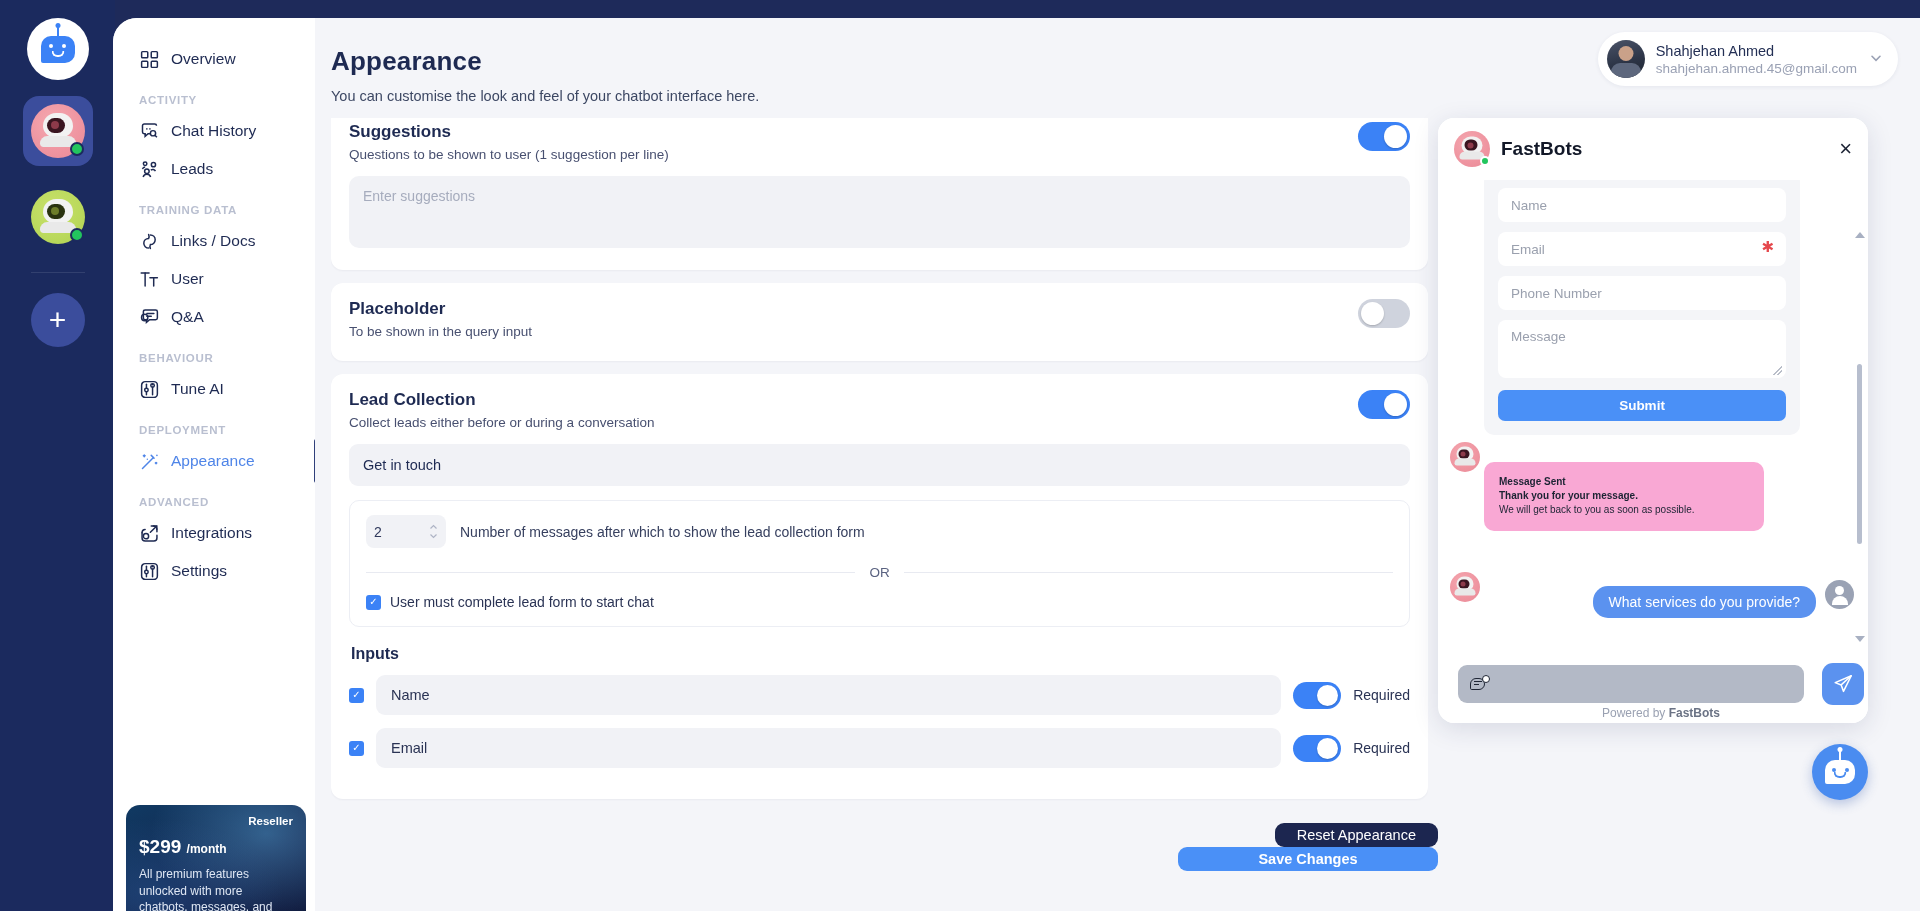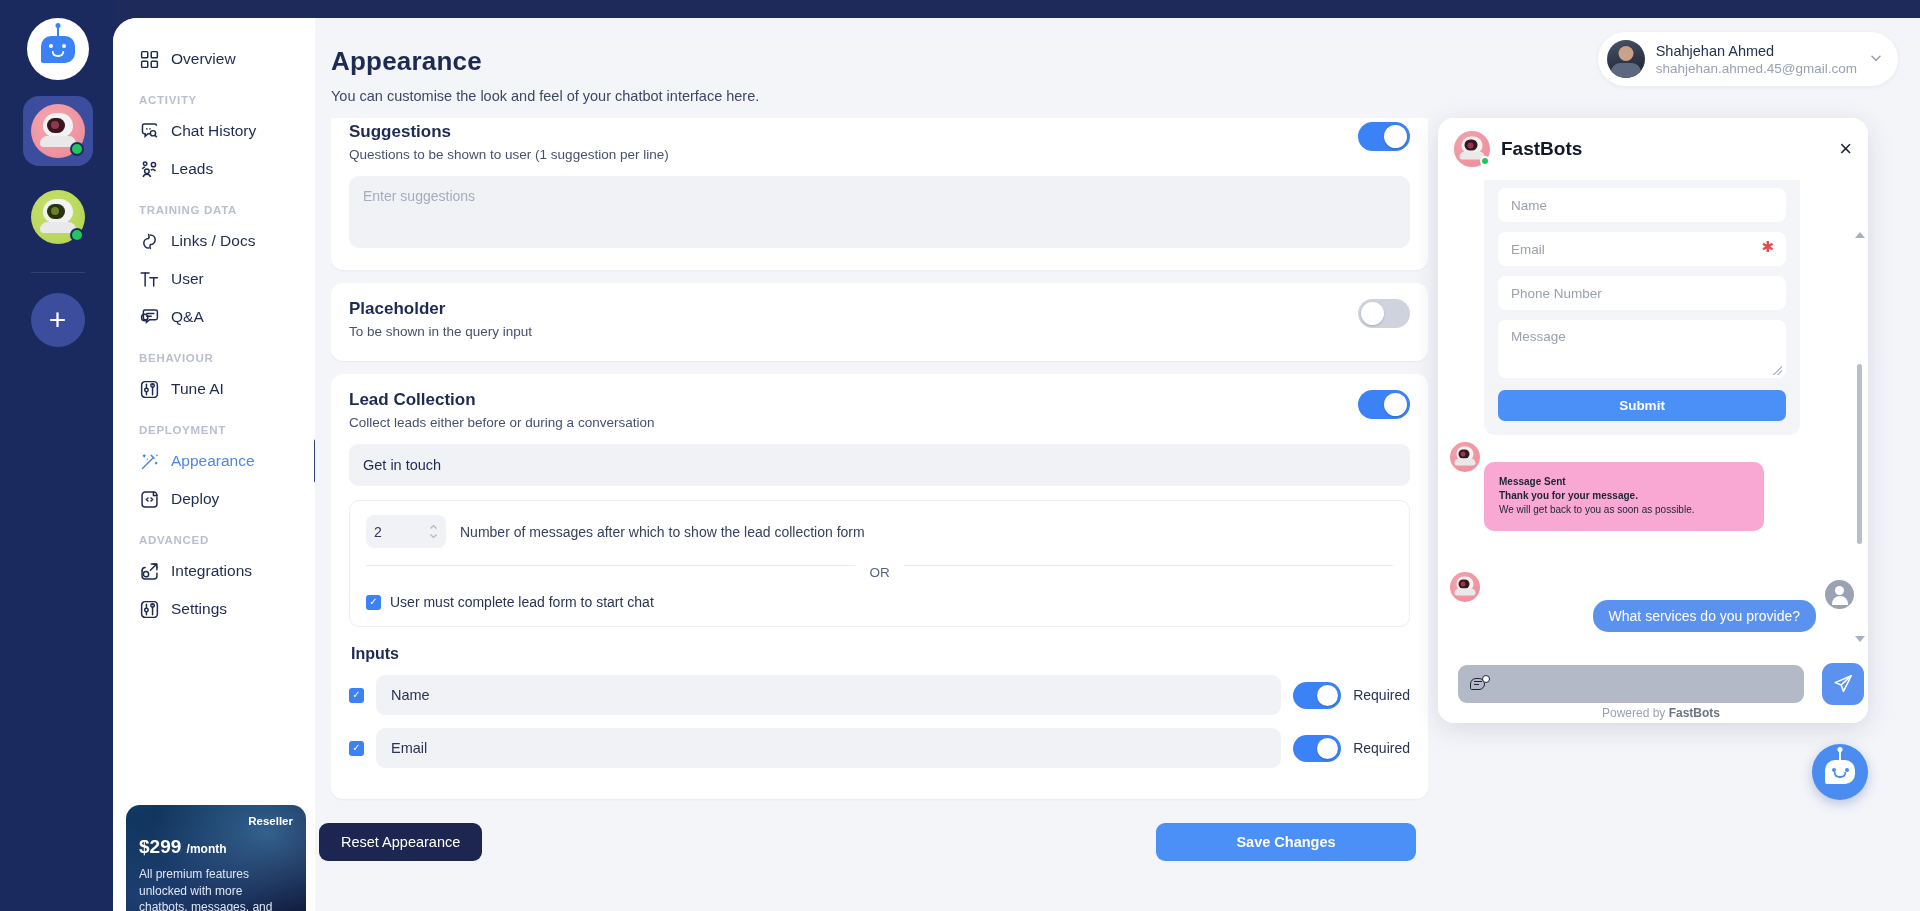--- a/index.html
+++ b/index.html
@@ -237,21 +237,21 @@
     width: 80px; height: 33px; background: #f1f2f6; border-radius: 8px;
     display: flex; align-items: center; padding: 0 8px; position: relative;
   }
   .spinner .val { font-size: 14px; color: #30395c; }
   .spinner .arrows {
     margin-left: auto; display: flex; flex-direction: column;
     gap: 3px; color: #aeb4c5; font-size: 8px; line-height: 6px;
   }
   .numrow .lbl { font-size: 14px; color: #37405f; }
 
-  .or-row { display: flex; align-items: flex-start; gap: 14px; margin: 17px 0 14px 0; }
+  .or-row { display: flex; align-items: center; gap: 14px; margin: 17px 0 14px 0; }
   .or-row .line { flex: 1; height: 1px; background: #e8eaf1; }
   .or-row .or { font-size: 13.5px; color: #5a6280; }
 
   .chk-row { display: flex; align-items: center; gap: 9px; }
   .cbox {
     width: 15px; height: 15px; border-radius: 3px; background: #3b82f6;
     display: flex; align-items: center; justify-content: center;
     color: #fff; font-size: 10px; line-height: 1; flex: 0 0 15px;
   }
   .chk-row .lbl { font-size: 14px; color: #2a3354; }
@@ -261,23 +261,23 @@
   .input-row { display: flex; align-items: center; gap: 12px; margin-bottom: 13px; }
   .input-row .field {
     flex: 1; height: 40px; background: #f1f2f6; border-radius: 9px;
     display: flex; align-items: center; padding: 0 15px;
     font-size: 14.5px; color: #2a3354;
   }
   .req-lbl { font-size: 14px; color: #2a3354; }
 
   
   .bottom-bar {
-    position: absolute; left: 206px; top: 805px;
+    position: absolute; left: 228px; top: 805px;
     width: 1097px; height: 48px;
-    display: flex; align-items: flex-start;
+    display: flex; align-items: flex-end; flex-direction: column;
   }
   .btn-reset {
     background: #1c2650; color: #fff; border: none; border-radius: 9px;
     height: 38px; padding: 0 22px; font-size: 14.5px; font-weight: 500;
     font-family: "Liberation Sans", sans-serif;
   }
   .btn-save {
     margin-left: auto;
     background: #4a90f7; color: #fff; border: none; border-radius: 9px;
     height: 38px; width: 260px; font-size: 14.5px; font-weight: 600;
@@ -358,21 +358,21 @@
 
   .bot-bubble {
     position: absolute; left: 46px; top: 282px; width: 280px;
     background: #f9a8d4; border-radius: 10px; padding: 13px 15px;
     font-size: 10px; color: #1c2333; line-height: 1.42;
   }
   .bot-bubble b { font-weight: 700; display: block; }
   .bot-bubble span { display: block; }
 
   .user-bubble {
-    position: absolute; right: 52px; top: 420px;
+    position: absolute; right: 52px; top: 406px;
     background: #5b92ef; color: #fff; border-radius: 15px;
     padding: 8px 16px; font-size: 14px; font-weight: 500;
   }
   .user-ic {
     position: absolute; right: 14px; top: 400px;
     width: 29px; height: 29px; border-radius: 50%; background: #9aa2b4;
     display: flex; align-items: center; justify-content: center;
   }
   .user-ic .h { width: 9px; height: 9px; border-radius: 50%; background: #fff; position: absolute; top: 6px; }
   .user-ic .b { width: 16px; height: 9px; border-radius: 8px 8px 0 0; background: #fff; position: absolute; bottom: 4px; }
@@ -575,29 +575,20 @@
           <path d="M6 4.5v2"></path>
           <path d="M5 5.5h2"></path>
           <path d="M19.5 13v1.6"></path>
           <path d="M18.7 13.8h1.6"></path>
           <circle cx="20.5" cy="5" r="0.9" fill="#4f85e8" stroke="none"></circle>
           <circle cx="9.5" cy="9.5" r="0.8" fill="#4f85e8" stroke="none"></circle>
         </svg>
       <span>Appearance</span>
     </div>
 
-    <div class="nav-item">
-      <svg class="nav-icon" viewBox="0 0 24 24" fill="none" stroke="#1e2a52" stroke-width="1.7" stroke-linecap="round">
-          <path d="M20.5 8v-1a3.5 3.5 0 0 0-3.5-3.5H7A3.5 3.5 0 0 0 3.5 7v10A3.5 3.5 0 0 0 7 20.5h10a3.5 3.5 0 0 0 3.5-3.5V9"></path>
-          <path d="M16.5 3.5v4h4"></path>
-          <path d="M10.3 10.2 8.5 12l1.8 1.8"></path>
-          <path d="M13.7 10.2 15.5 12l-1.8 1.8"></path>
-        </svg>
-      <span>Deploy</span>
-    </div>
 
     <div class="nav-section">ADVANCED</div>
 
     <div class="nav-item">
       <svg class="nav-icon" viewBox="0 0 24 24" fill="none" stroke="#1e2a52" stroke-width="1.7" stroke-linecap="round">
           <path d="M20.5 10V7a3.5 3.5 0 0 0-3.5-3.5h-3"></path>
           <path d="M3.5 11v6A3.5 3.5 0 0 0 7 20.5h10a3.5 3.5 0 0 0 3.5-3.5v-3"></path>
           <path d="M3.5 11A3.5 3.5 0 0 1 7 7.5"></path>
           <circle cx="8" cy="15" r="3"></circle>
           <path d="M13 10.5 20 3.7"></path>

